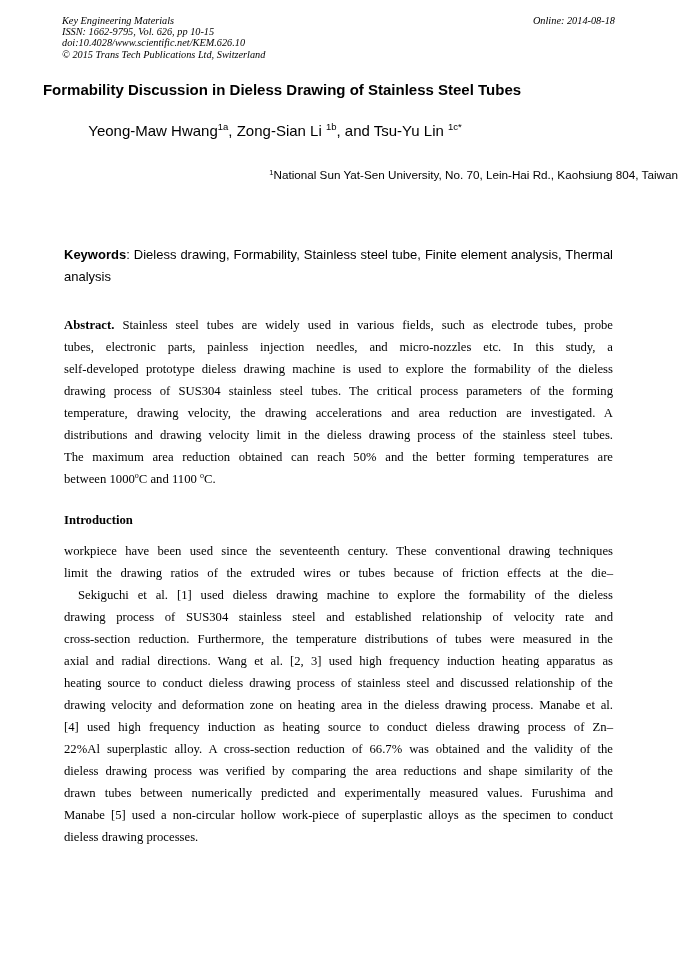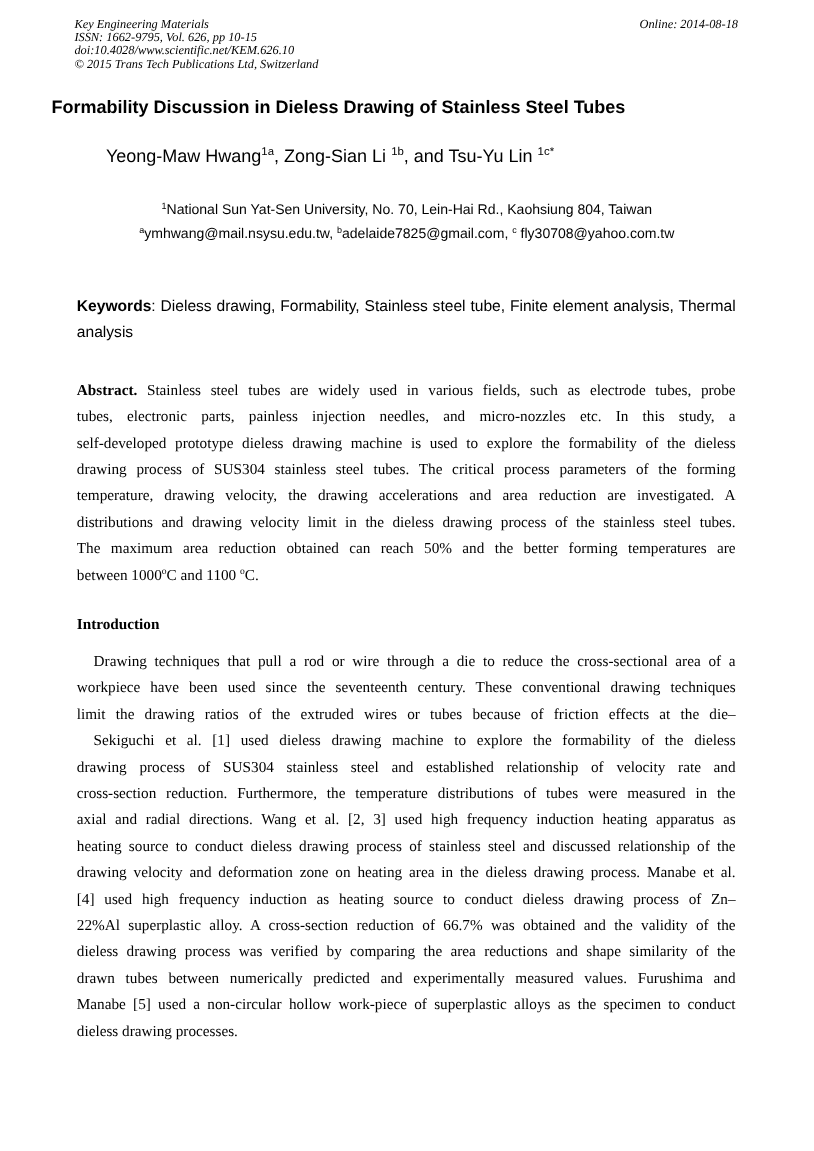--- a/index.html
+++ b/index.html
@@ -16,21 +16,21 @@
   .title {
     position: absolute; left: 0; width: 564px; top: 81px; text-align: center;
     font-family: "Liberation Sans", sans-serif; font-weight: bold; font-size: 15px;
   }
   .authors {
     position: absolute; left: 0; width: 550px; top: 122px; text-align: center;
     font-family: "Liberation Sans", sans-serif; font-size: 15px;
   }
   .authors sup { font-size: 9.5px; vertical-align: 6px; line-height: 0; }
   .affil {
-    position: absolute; left: 0; width: 678px; top: 165px; text-align: center;
+    position: absolute; left: 0; width: 678px; top: 165px; text-align: right;
     font-family: "Liberation Sans", sans-serif; font-size: 11.7px; line-height: 20px;
   }
   .affil sup { font-size: 7.5px; vertical-align: 4px; line-height: 0; }
   .body-block {
     position: absolute; left: 64px; width: 549px;
     font-size: 12.7px; line-height: 22px; text-align: justify;
   }
   .sans { font-family: "Liberation Sans", sans-serif; font-size: 13px; }
   .serif { font-family: "Liberation Serif", serif; }
   .line { display: block; text-align: justify; text-align-last: justify; white-space: nowrap; }
@@ -58,21 +58,20 @@
 <div class="hdr-right">Online: 2014-08-18</div>
 
 <div class="title">Formability Discussion in Dieless Drawing of Stainless Steel Tubes</div>
 
 <div class="authors">
   <span>Yeong-Maw Hwang</span><sup>1a</sup><span>, </span><span>Zong-Sian Li</span>&nbsp;<sup>1b</sup><span>, and </span><span>Tsu-Yu Lin</span>&nbsp;<sup>1c*</sup>
 </div>
 
 <div class="affil">
   <div><sup>1</sup><span>National Sun Yat-Sen University, No. 70, Lein-Hai Rd., Kaohsiung 804, Taiwan</span></div>
-  <div><sup>a</sup><span>ymhwang@mail.nsysu.edu.tw</span><span>, </span><sup>b</sup><span>adelaide7825@gmail.com</span><span>, </span><sup>c</sup>&nbsp;<span>fly30708@yahoo.com.tw</span></div>
 </div>
 
 <div class="body-block keywords sans">
   <span class="line"><b>Keywords</b><span>: Dieless drawing, Formability, Stainless steel tube, Finite element analysis, Thermal</span></span>
   <span class="line last">analysis</span>
 </div>
 
 <div class="body-block abstract serif">
   <span class="line"><b>Abstract.</b><span> Stainless steel tubes are widely used in various fields, such as electrode tubes, probe</span></span>
   <span class="line">tubes, electronic parts, painless injection needles, and micro-nozzles etc. In this study, a</span>
@@ -81,21 +80,20 @@
   <span class="line">temperature, drawing velocity, the drawing accelerations and area reduction are investigated. A</span>
   <span class="line">distributions and drawing velocity limit in the dieless drawing process of the stainless steel tubes.</span>
   <span class="line">The maximum area reduction obtained can reach 50% and the better forming temperatures are</span>
   <span class="line last"><span>between 1000</span><sup class="deg">o</sup><span>C and 1100 </span><sup class="deg">o</sup><span>C.</span></span>
 </div>
 
 <div class="intro-head">Introduction</div>
 
 <div class="body-block intro serif">
   <div>
-    <span class="line indent">Drawing techniques that pull a rod or wire through a die to reduce the cross-sectional area of a</span>
     <span class="line">workpiece have been used since the seventeenth century. These conventional drawing techniques</span>
     <span class="line">limit the drawing ratios of the extruded wires or tubes because of friction effects at the die–</span>
   </div>
   <div>
     <span class="line indent">Sekiguchi et al. [1] used dieless drawing machine to explore the formability of the dieless</span>
     <span class="line">drawing process of SUS304 stainless steel and established relationship of velocity rate and</span>
     <span class="line">cross-section reduction. Furthermore, the temperature distributions of tubes were measured in the</span>
     <span class="line">axial and radial directions. Wang et al. [2, 3] used high frequency induction heating apparatus as</span>
     <span class="line">heating source to conduct dieless drawing process of stainless steel and discussed relationship of the</span>
     <span class="line">drawing velocity and deformation zone on heating area in the dieless drawing process. Manabe et al.</span>

